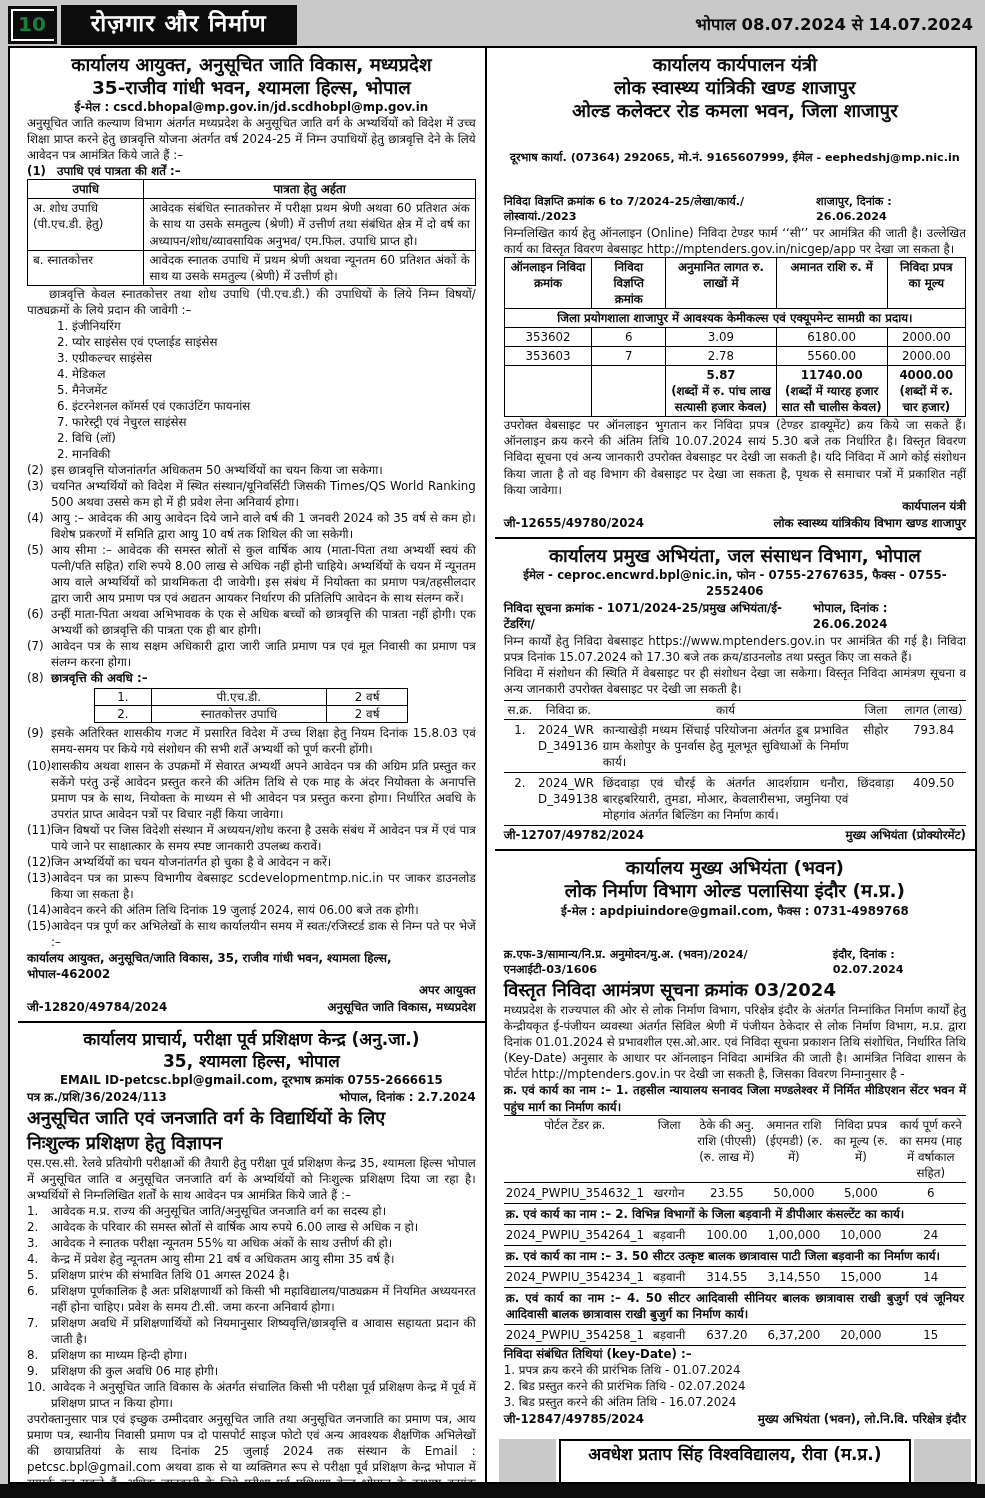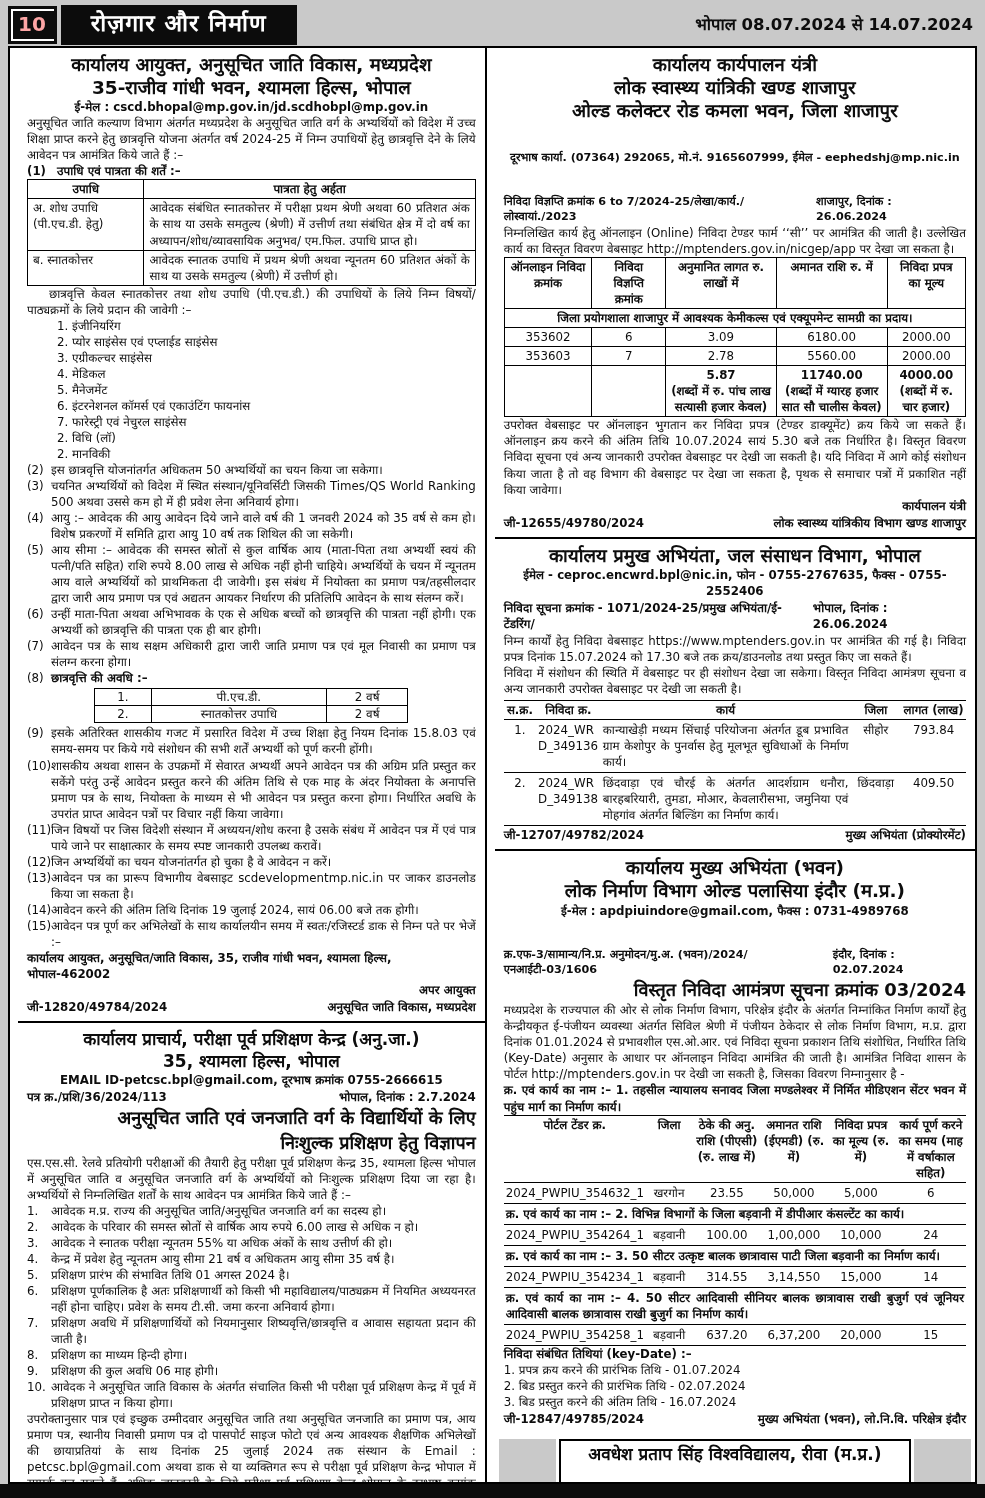--- a/index.html
+++ b/index.html
@@ -6,56 +6,56 @@
   html,body { background:#9a9a9a; }
   .page {
     position:relative; width:985px; height:1498px; margin:0 auto;
     background:#c9c9c9; overflow:hidden;
     font-family:"DejaVu Sans", sans-serif; color:#0d0d0d;
     font-size:11.8px; line-height:1.36;
   }
   
   .topbar { height:46px; display:flex; align-items:center; padding:4px 12px 0 8px; }
   .pnum { background:#0c0c0c; padding:3px; display:inline-block; }
-  .pnum span { display:inline-block; border:2px solid #fff; border-right:none; color:#fca5a5; font-weight:bold; font-size:20px; padding:0 8px 0 5px; }
+  .pnum span { display:inline-block; border:2px solid #fff; border-right:none; color:#15803d; font-weight:bold; font-size:20px; padding:0 8px 0 5px; }
   .masthead { background:#0c0c0c; color:#fff; font-weight:bold; font-size:23px; padding:3px 30px 5px 30px; margin-left:4px; letter-spacing:1px; }
   .dateline { margin-left:auto; font-weight:bold; font-size:16.5px; }
   
   .frame {
     position:absolute; top:46px; left:8px; right:8px; bottom:14px;
     background:#fff; border:2.5px solid #000; display:flex; overflow:hidden;
   }
   .col { overflow:hidden;padding-left:8px; }
   .col-l { width:49.4%; border-right:2px solid #000; }
   .col-r { flex:1; }
   .notice { padding:5px 9px 6px 9px; }
   .sep { border-top:2.5px solid #000; }
   
   .h1 { text-align:center; font-weight:bold; font-size:18.5px; line-height:1.25; }
   .h1b { text-align:center; font-weight:bold; font-size:17px; line-height:1.3; }
-  .hbig { text-align:right; font-weight:bold; font-size:18px; line-height:1.35; }
+  .hbig { text-align:left; font-weight:bold; font-size:18px; line-height:1.35; }
   .ctr { text-align:center; }
   .bold { font-weight:bold; }
   .just { text-align:justify; }
   .refline { display:flex; justify-content:space-between; font-weight:bold; margin:1px 0; }
   .signrow { display:flex; justify-content:space-between; font-weight:bold; margin-top:1px; }
   .signright { text-align:right; font-weight:bold; }
   .item { display:flex; }
   .item .n { flex:none; width:30px; font-weight:bold; }
   .item .n.norm { font-weight:normal; width:24px; }
   .item .t { flex:1; text-align:justify; }
   .subj { padding-left:30px; }
   
   table { border-collapse:collapse; width:100%; font-size:11.8px; }
   .grid td, .grid th { border:1.6px solid #000; padding:1px 5px; vertical-align:top; }
   .grid th { font-weight:bold; text-align:center; }
   .dur { width:70%; margin:2px auto; }
   .dur td { border:1.4px solid #000; text-align:center; padding:0 4px; }
   .open { border-top:1.6px solid #000; border-bottom:1.6px solid #000; }
-  .open th { font-weight:bold; vertical-align:top; padding:1px 2px; border-bottom:1.6px solid #000; }
+  .open th { font-weight:normal; vertical-align:top; padding:1px 2px; border-bottom:1.6px solid #000; }
   .open td { vertical-align:top; padding:2px 2px; }
   .rule { border-top:1.4px solid #000; }
   .num { text-align:center; }
   .brk { word-break:break-all; }
   
   .apsu-row { display:flex; margin:6px 4px 0 4px; }
   .grayblk { width:57px; background:#c9c9c9; flex:none; }
   .apsu { flex:1; border:2px solid #000; background:#fff; padding:0; margin:0 3px; }
   .apsu .inner { padding:2px 8px 4px 8px; }
   .blackbars { background:#0c0c0c; color:#fff; text-align:center; padding:1px 4px 3px 4px; }

